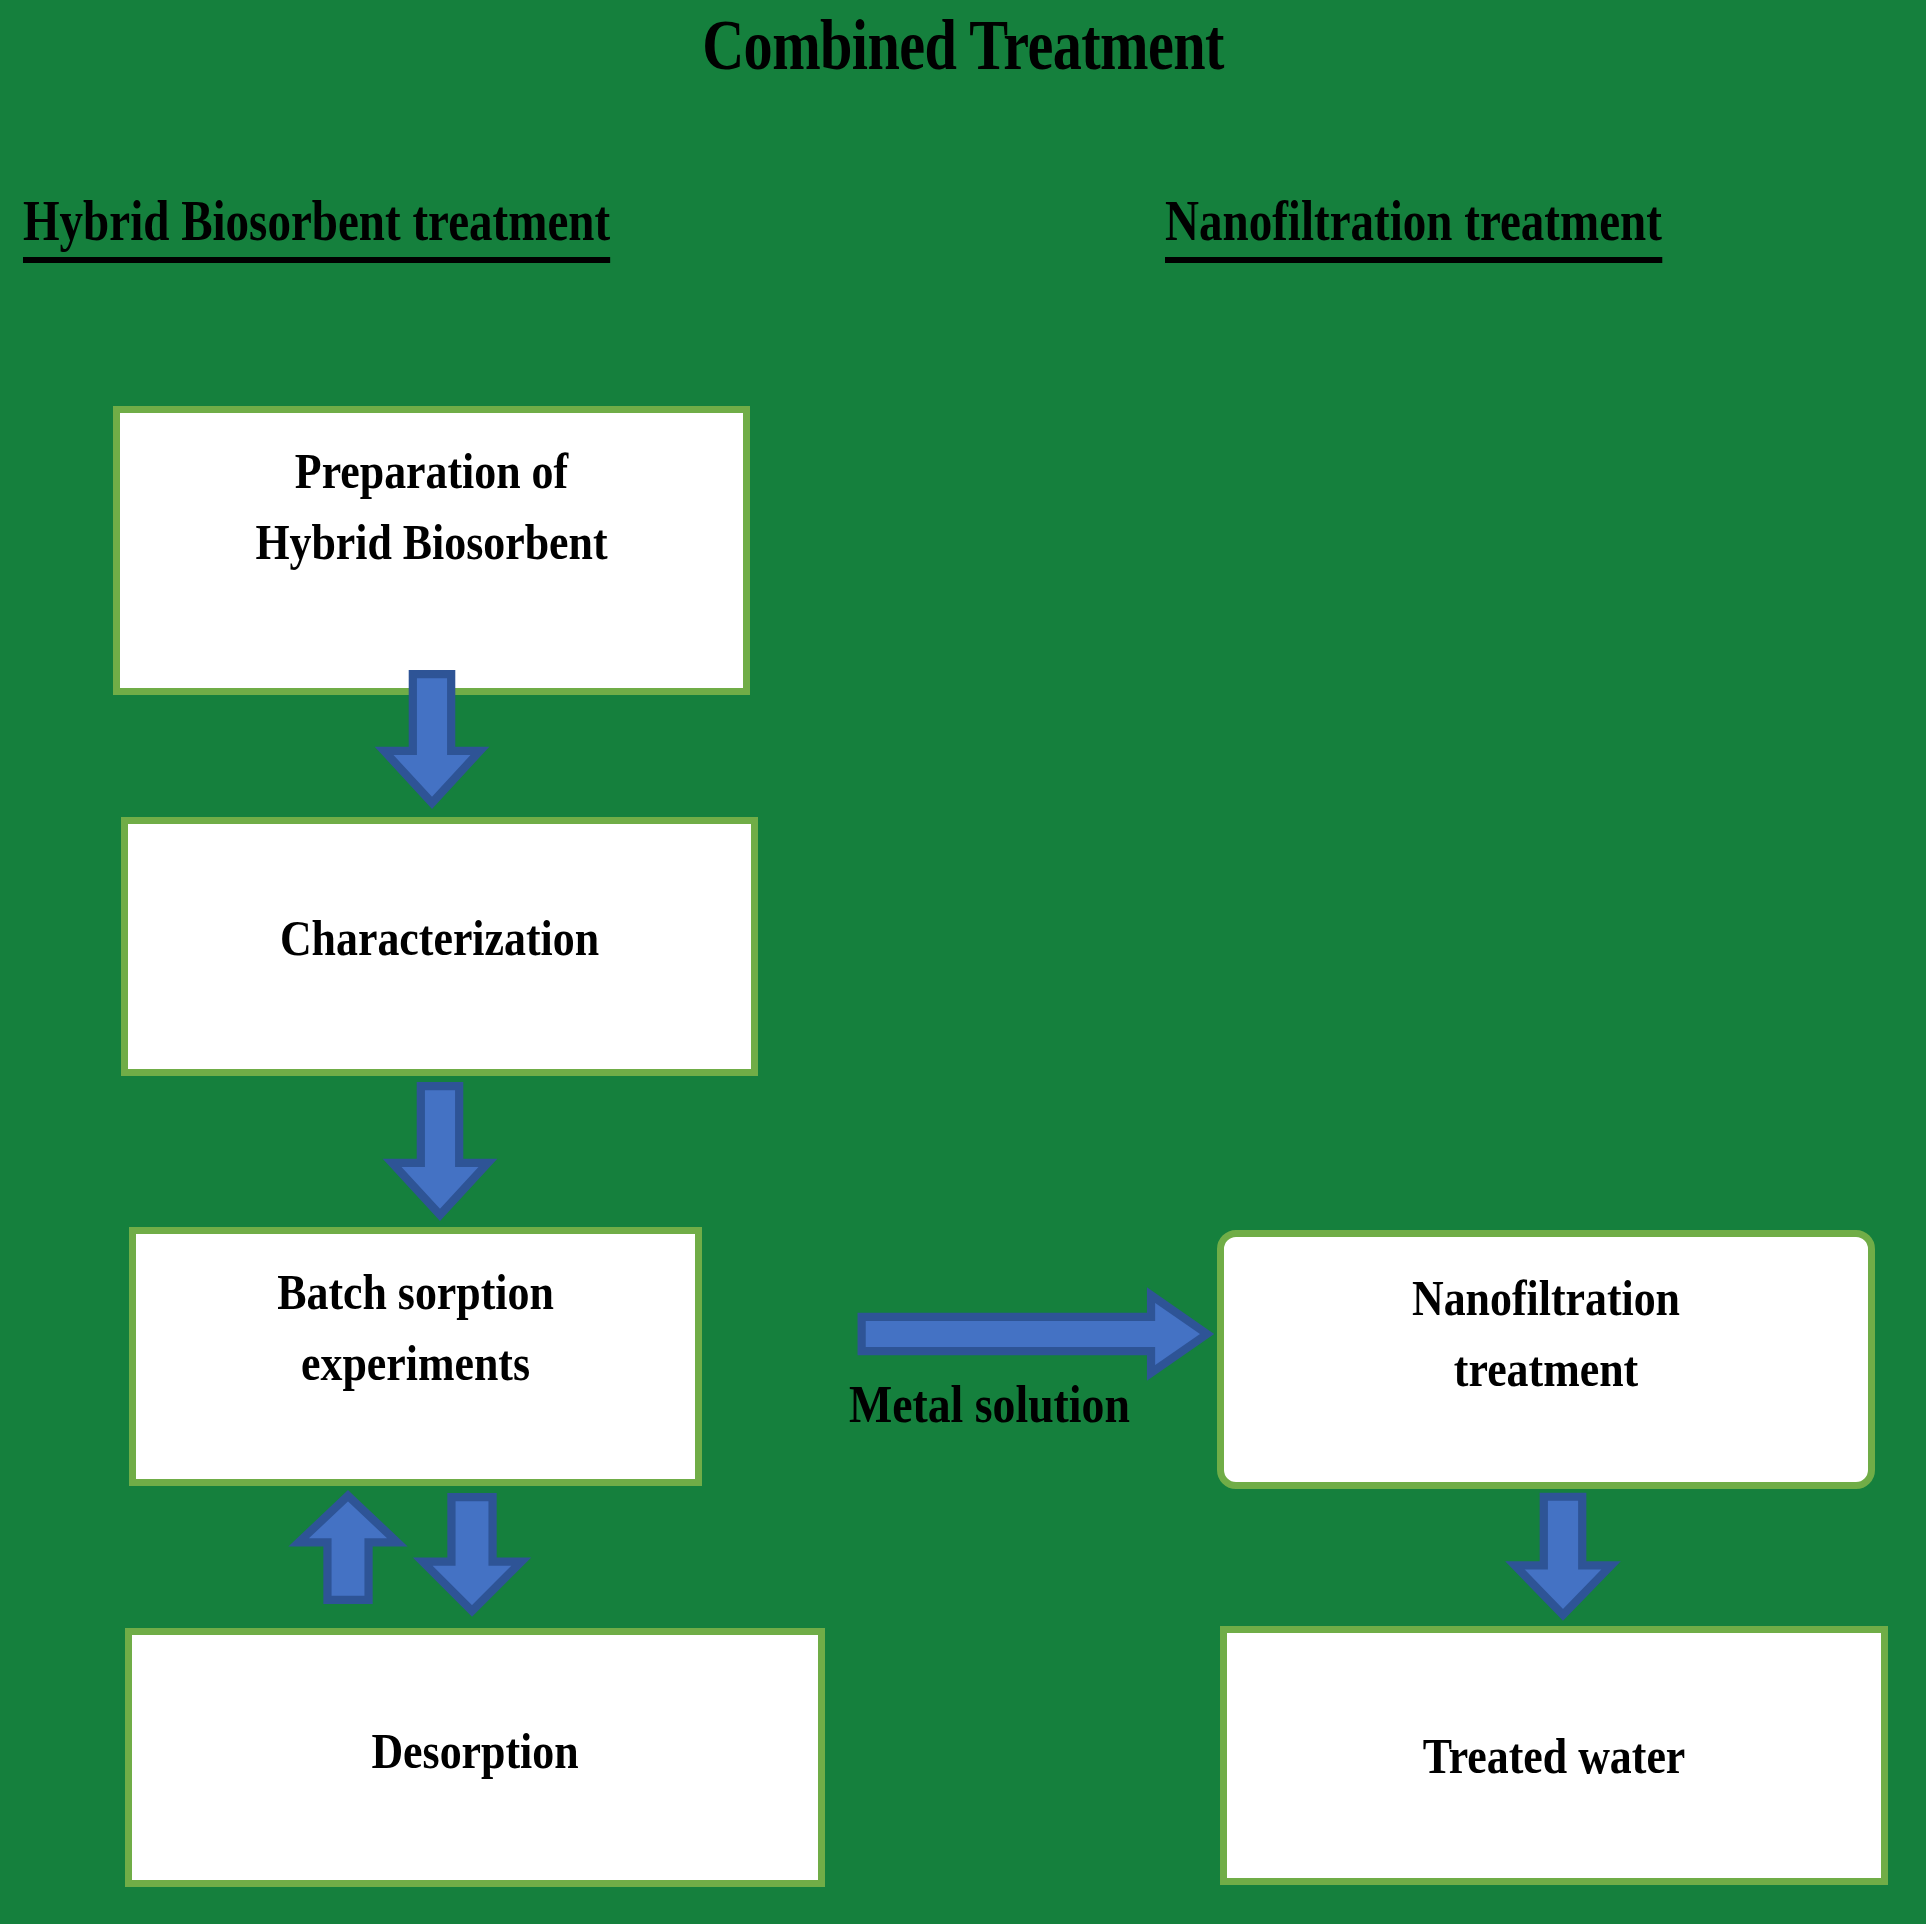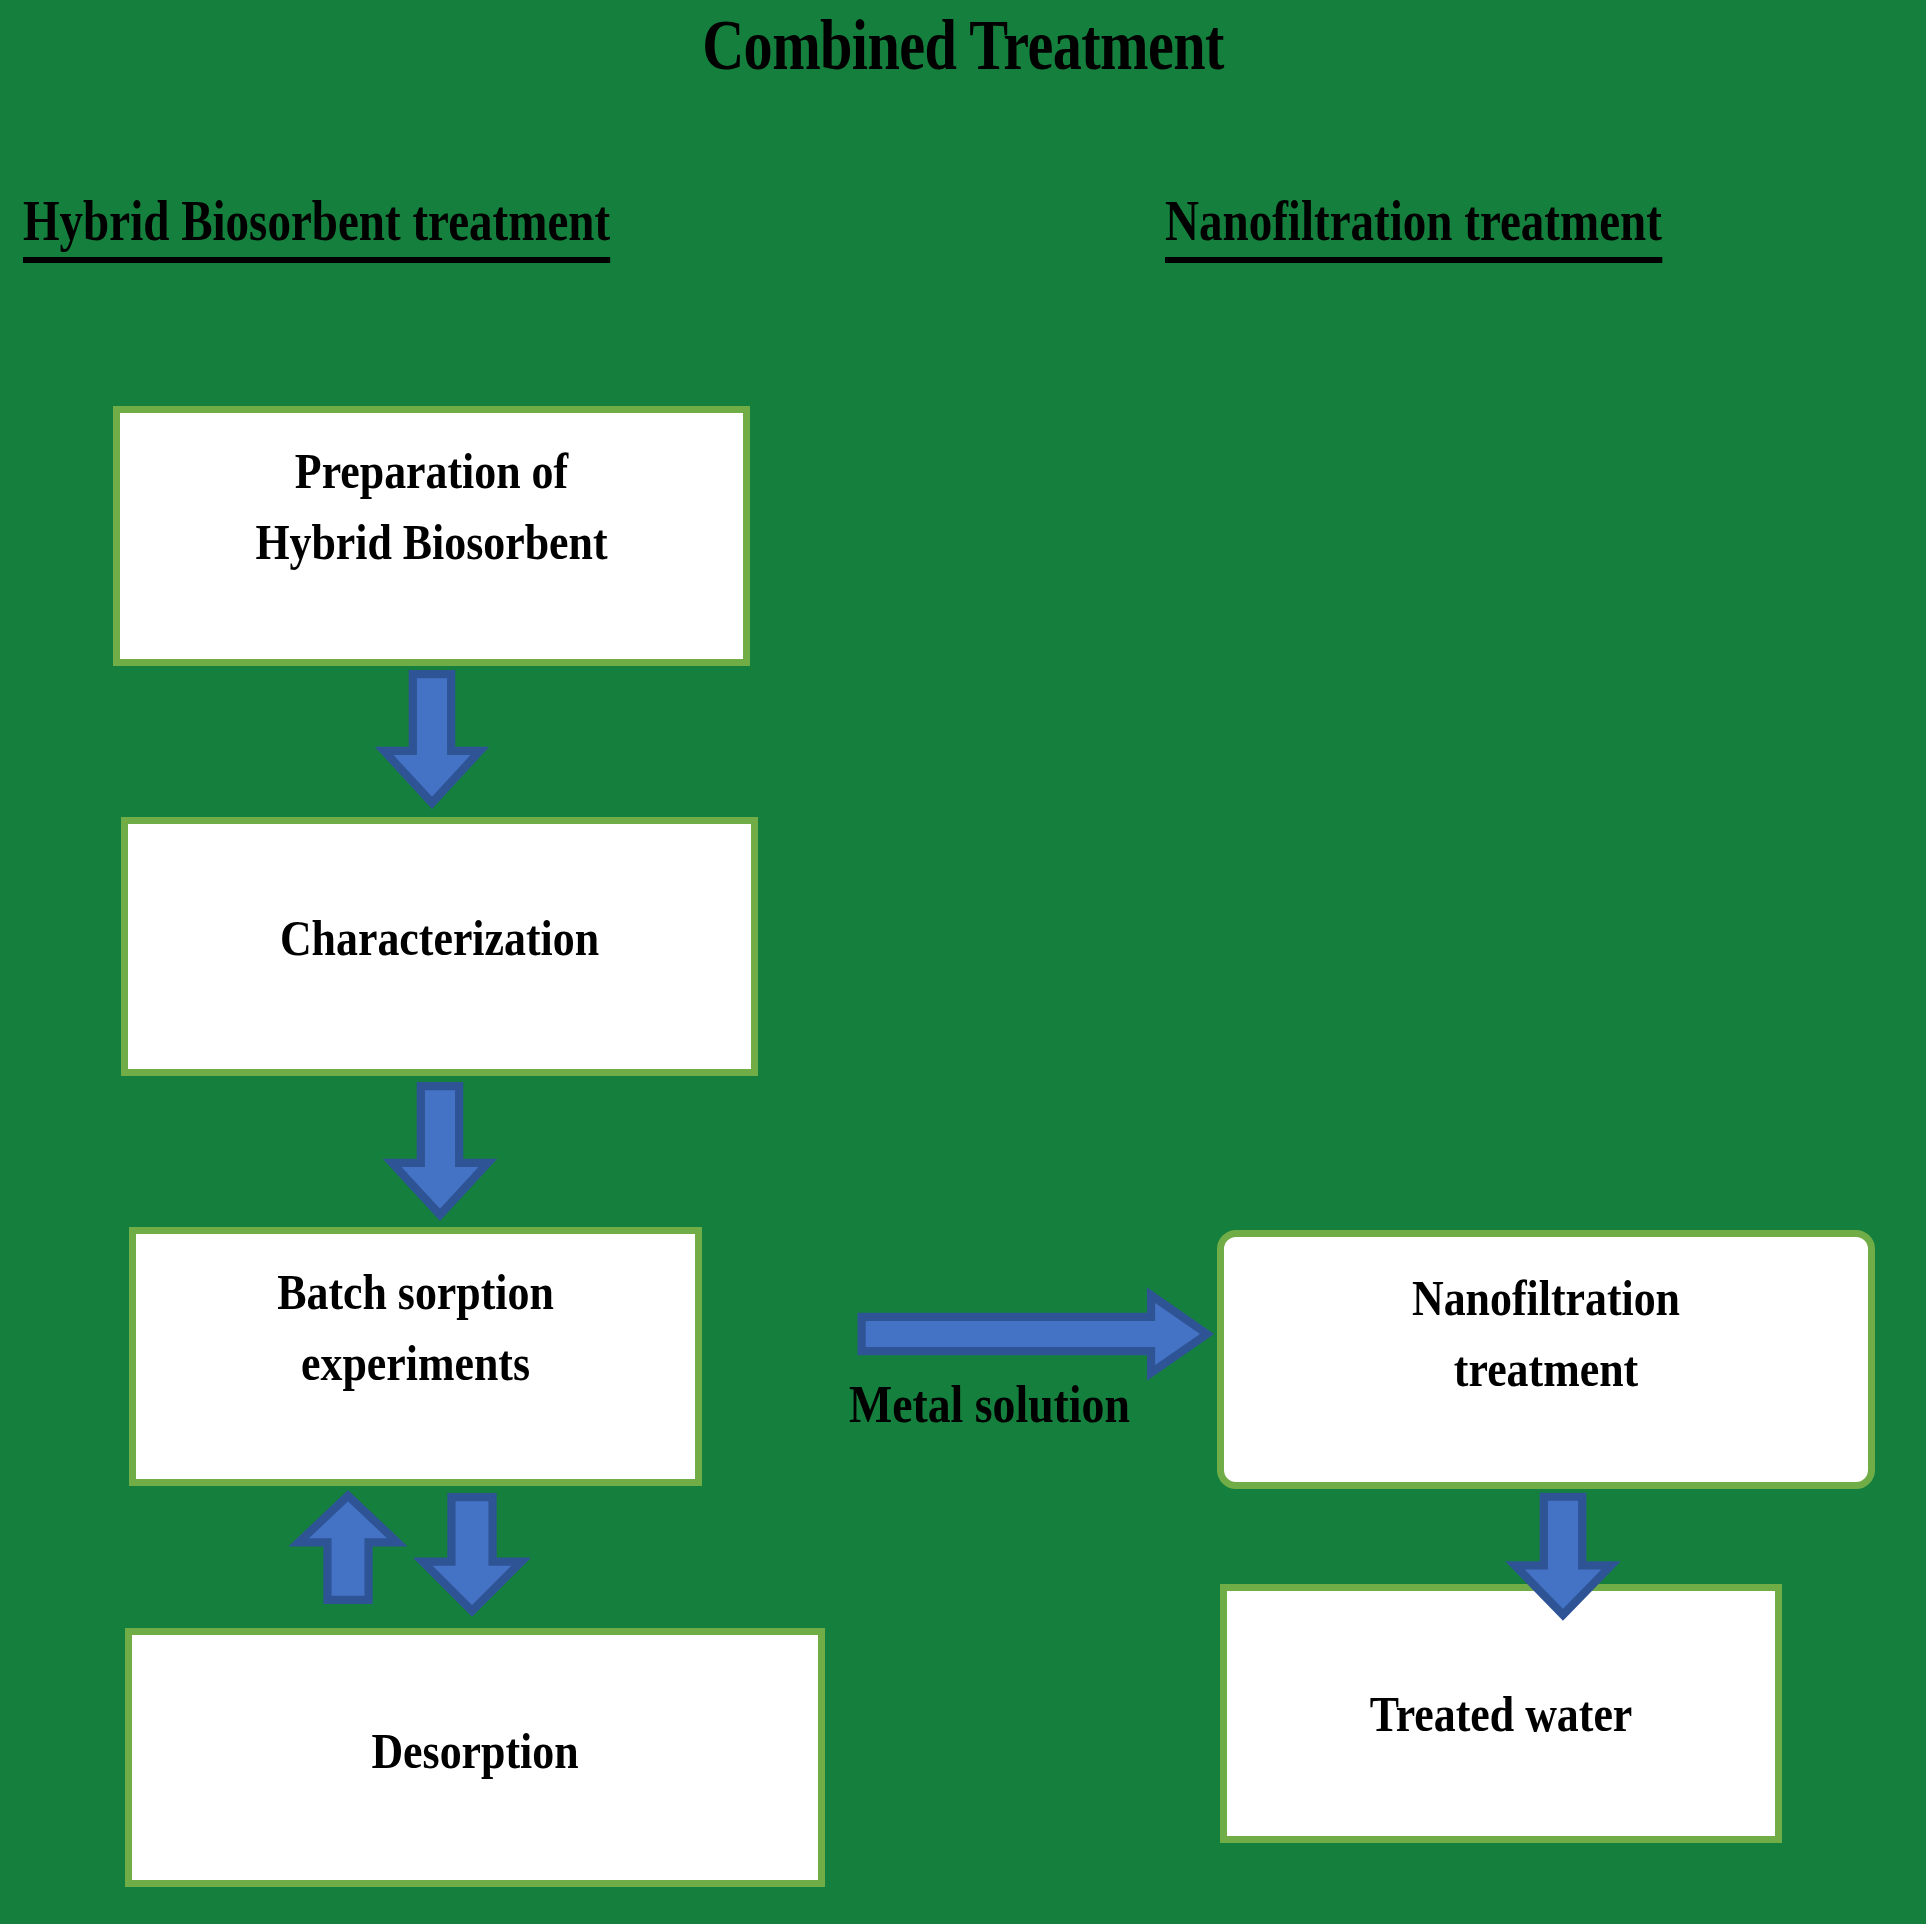--- a/index.html
+++ b/index.html
@@ -62,36 +62,36 @@
     left: 0;
     right: 0;
     text-align: center;
     font-size: 51px;
     font-weight: bold;
     line-height: 1.40;
     transform: scaleX(0.86);
     transform-origin: center top;
   }
 
-  #box-preparation      { left: 113px;  top: 406px;  width: 637px; height: 260px; }
+  #box-preparation      { left: 113px;  top: 406px;  width: 637px; height: 289px; }
   #box-preparation .box-text   { top: 23px; }
 
   #box-characterization { left: 121px;  top: 817px; width: 637px; height: 259px; }
   #box-characterization .box-text { top: 79px; }
 
   #box-batch            { left: 129px;  top: 1227px; width: 573px; height: 259px; }
   #box-batch .box-text  { top: 23px; }
 
   #box-desorption       { left: 125px;  top: 1628px; width: 700px; height: 259px; }
   #box-desorption .box-text { top: 81px; }
 
   #box-nanofiltration   { left: 1217px; top: 1230px; width: 658px; height: 259px; border-radius: 19px; }
   #box-nanofiltration .box-text { top: 26px; }
 
-  #box-treated          { left: 1220px; top: 1584px; width: 562px; height: 259px; }
+  #box-treated          { left: 1220px; top: 1626px; width: 668px; height: 259px; }
   #box-treated .box-text { top: 88px; }
 
   
   .arrow-svg { position: absolute; overflow: visible; }
   .arrow-shape { fill: #4472C4; stroke: #2E5496; stroke-width: 12; stroke-linejoin: miter; }
 
   #arrow-prep-char   { left: 377px;  top: 670px;  width: 110px; height: 137px; }
   #arrow-char-batch  { left: 385px;  top: 1082px; width: 110px; height: 137px; }
   #arrow-batch-des   { left: 417px;  top: 1493px; width: 110px; height: 122px; }
   #arrow-des-batch   { left: 293px;  top: 1493px; width: 110px; height: 111px; }

